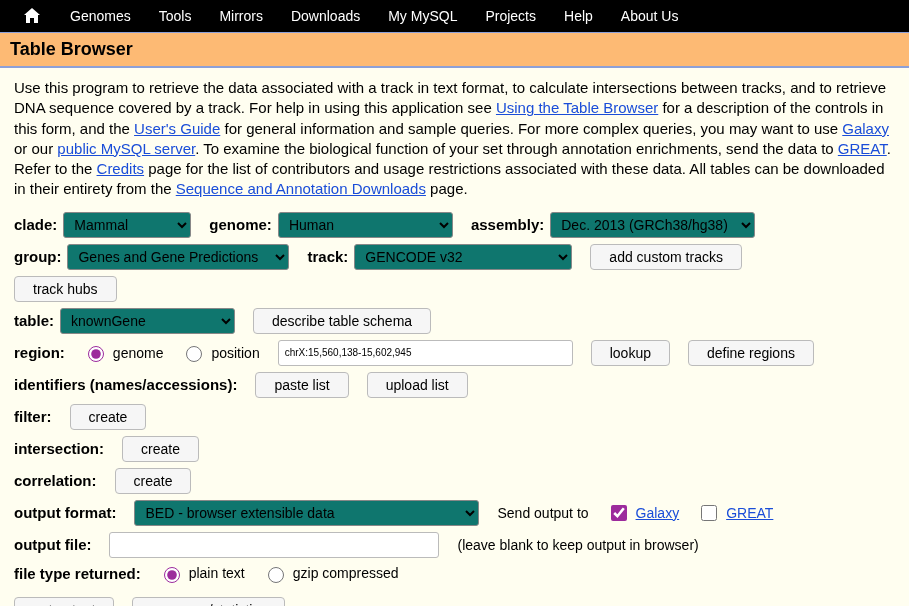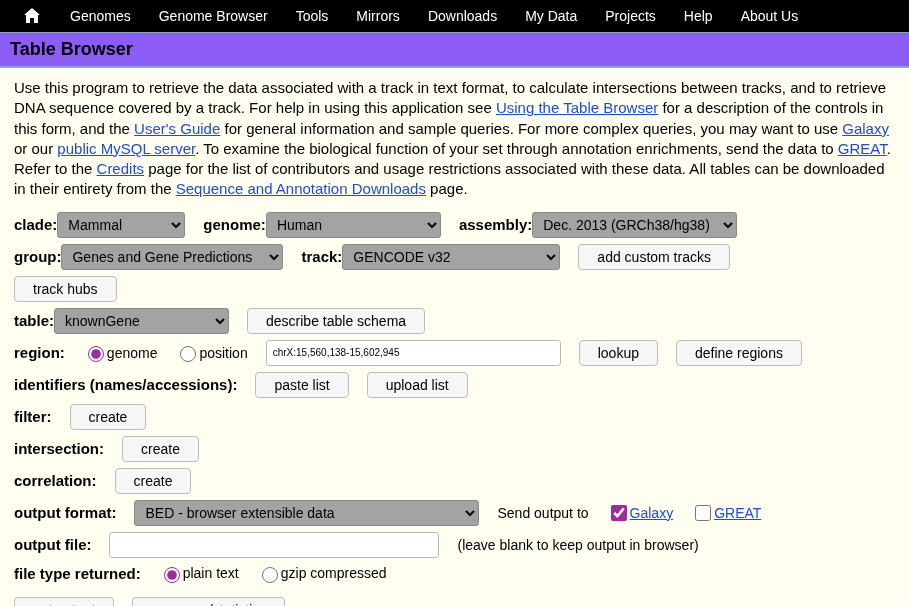--- a/index.html
+++ b/index.html
@@ -23,21 +23,21 @@
     padding: 0 14px;
     font-size: 14px;
     line-height: 32px;
   }
   .home-icon {
     display: inline-flex;
     align-items: center;
     padding: 0 10px 0 4px;
   }
   .titlebar {
-    background: #8b5cf6;
+    background: #fdba74;
     border-top: 1px solid #8ca0d8;
     border-bottom: 2px solid #8ca0d8;
     padding: 6px 10px;
     font-size: 18px;
     font-weight: bold;
   }
   .content {
     padding: 10px 14px 18px 14px;
   }
   .intro {
@@ -46,24 +46,24 @@
     margin-bottom: 12px;
   }
   .intro a { color: #1a4dd8; text-decoration: underline; }
   .row {
     display: flex;
     flex-wrap: wrap;
     align-items: center;
     gap: 8px 18px;
     margin: 6px 0;
   }
-  .lblgroup { display:flex; align-items:center; }
+  .lblgroup { display:flex; align-items:center; gap:6px; }
   .lbl { font-weight: bold; font-size:15px; }
   select {
-    background:#a3a3a3;
+    background:#0f766e;
     border:1px solid #888;
     border-radius:3px;
     height:26px;
     font-size:14px;
     padding:2px 6px;
   }
   button {
     background:#f6f6f6;
     border:1px solid #bbb;
     border-radius:4px;
@@ -88,25 +88,24 @@
 </head>
 <body>
 
 <div class="topnav">
   <a href="#" class="home-icon">
     <svg width="20" height="18" viewBox="0 0 20 18">
         <path d="M10 1 L2 8 L4 8 L4 16 L8 16 L8 11 L12 11 L12 16 L16 16 L16 8 L18 8 Z" fill="#fff"></path>
       </svg>
   </a>
   <a href="#">Genomes</a>
-  <a href="#">Genome Browser</a>
   <a href="#">Tools</a>
   <a href="#">Mirrors</a>
   <a href="#">Downloads</a>
-  <a href="#">My Data</a>
+  <a href="#">My MySQL</a>
   <a href="#">Projects</a>
   <a href="#">Help</a>
   <a href="#">About Us</a>
 </div>
 
 <div class="titlebar">Table Browser</div>
 
 <div class="content">
 
   <div class="intro">

